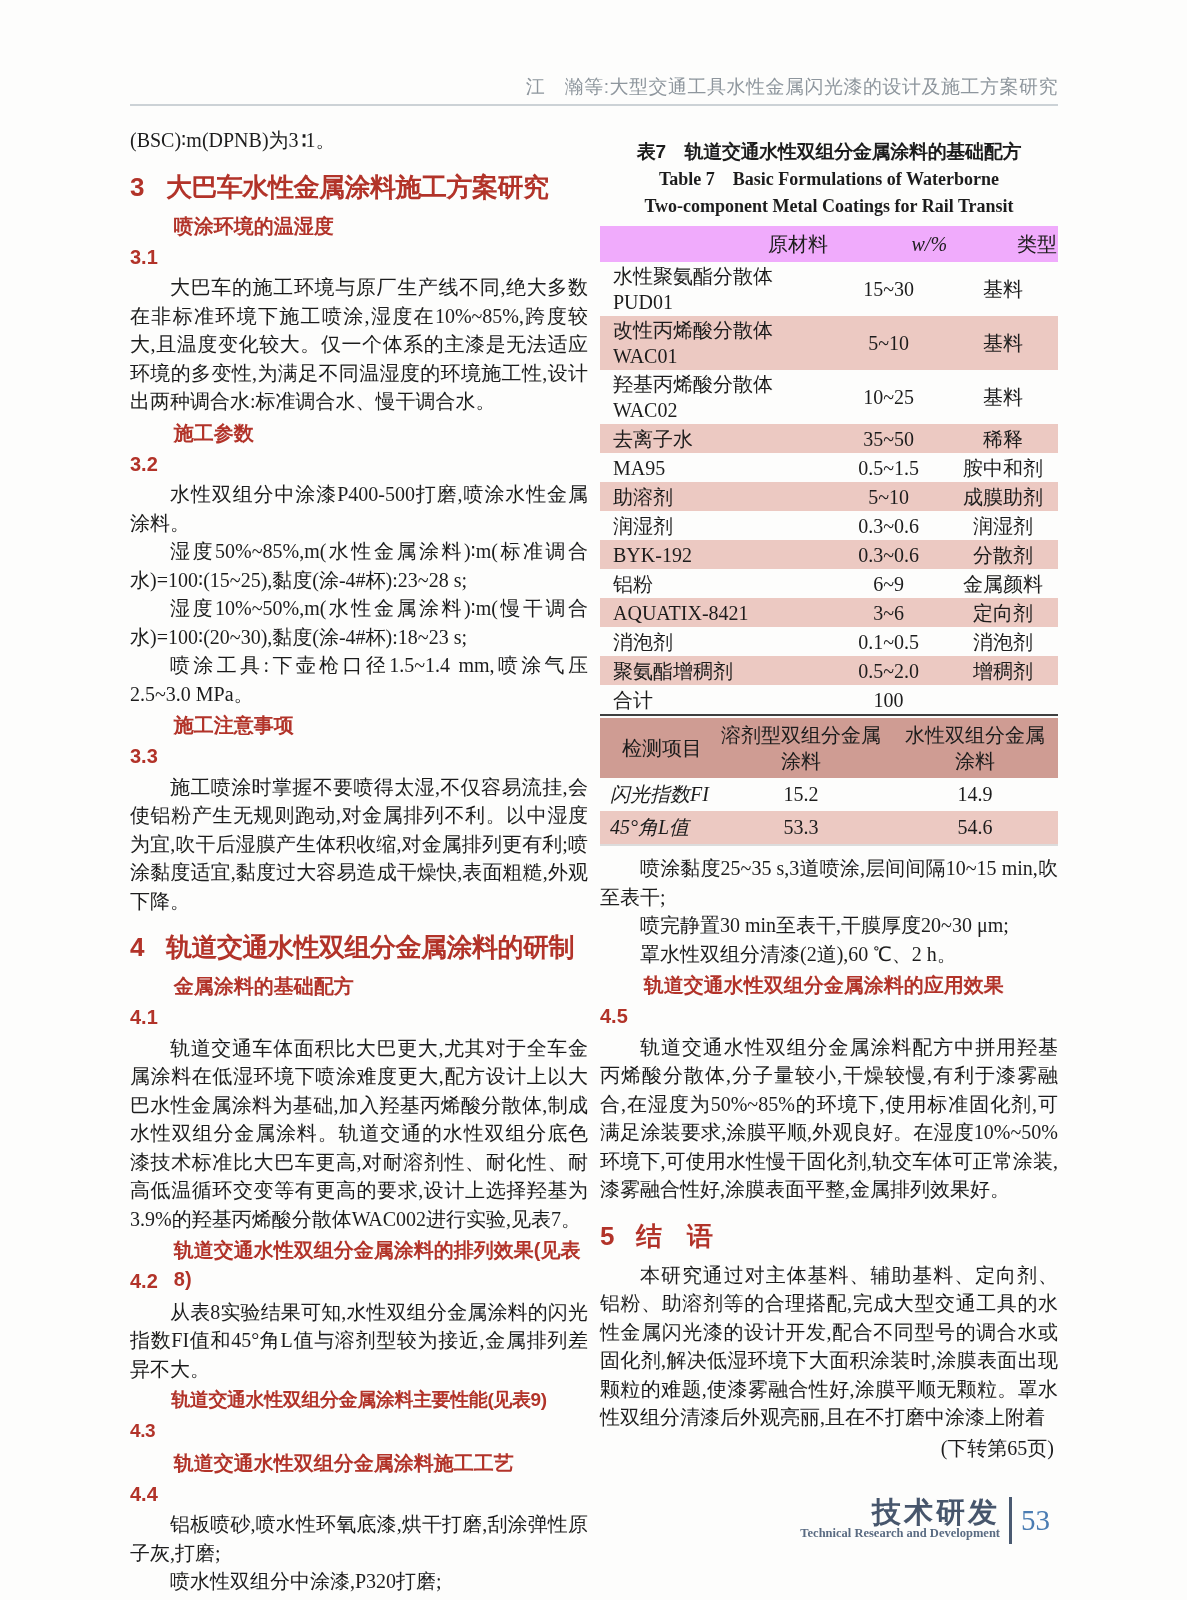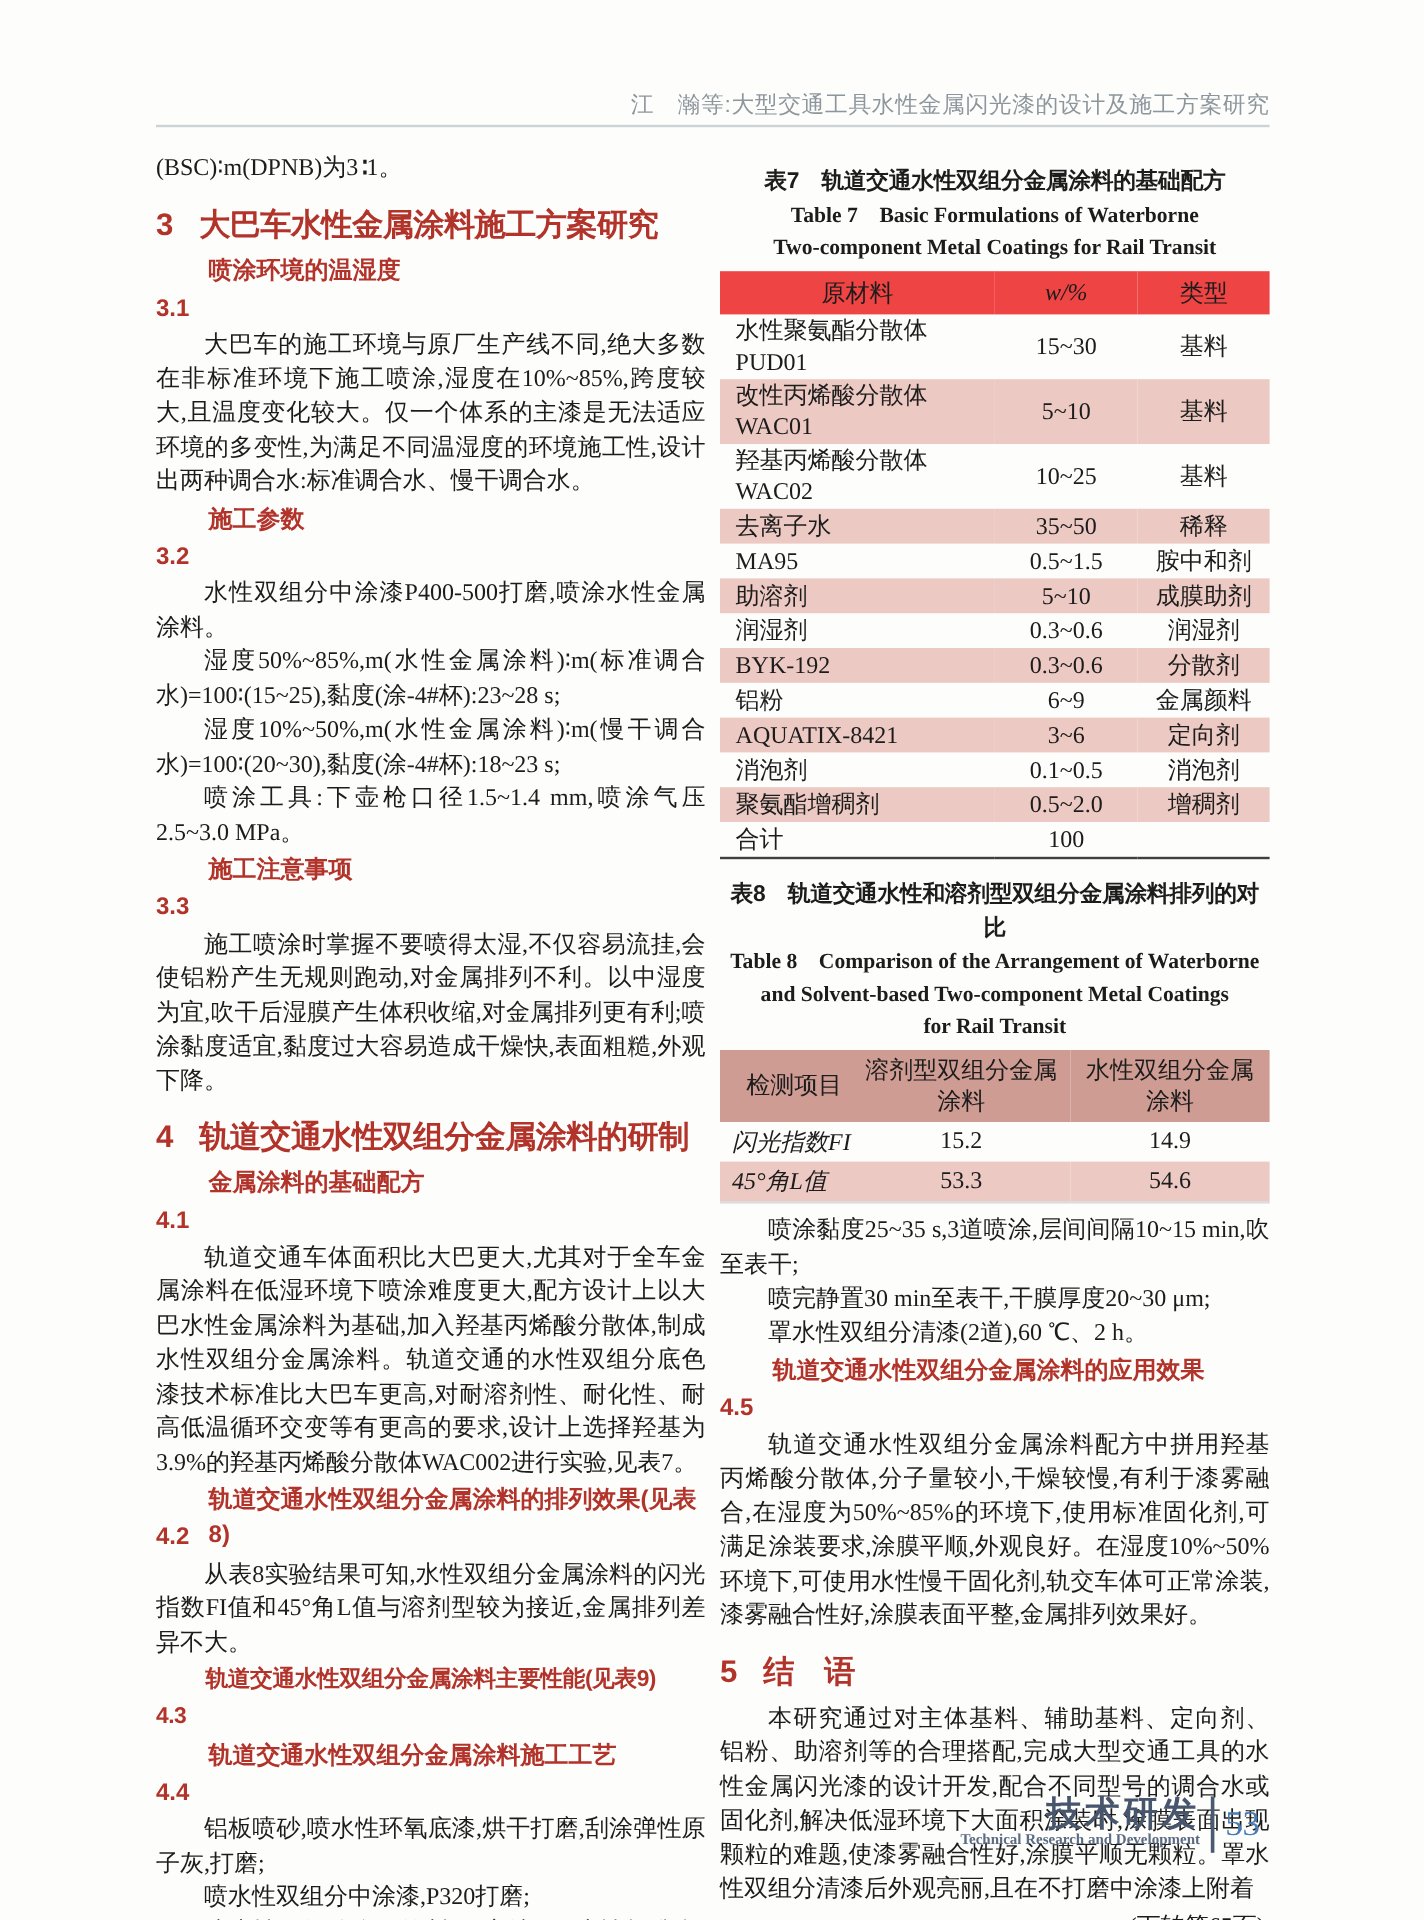--- a/index.html
+++ b/index.html
@@ -40,21 +40,21 @@
 
   
   .tbl-caption { text-align:center; font-weight:bold; margin:8px 0 6px; }
   .cap-cn { font-family:"Liberation Sans", sans-serif; font-size:19px; line-height:28px; letter-spacing:-0.3px; }
   .cap-en { font-family:"Liberation Serif", serif; font-size:18px; line-height:27px; }
 
   table { width:100%; border-collapse:collapse; font-size:20px; }
   th { font-weight:normal; }
 
   .t7 { border-bottom:2px solid #3f3f3f; }
-  .t7 th { background:#ef4444; height:34px; text-align:center; }
+  .t7 th { background:#f0abfc; height:34px; text-align:right; }
   .t7 th.ital { font-style:italic; }
   .t7 td { height:27px; text-align:center; line-height:26px; }
   .t7 td:first-child { text-align:left; padding-left:13px; }
   .t7 th:nth-child(1) { width:50%; }
   .t7 th:nth-child(2) { width:26%; }
   .t7 th:nth-child(3) { width:24%; }
   .t7 tbody tr:nth-child(even) { background:#ecc9c2; }
 
   .t8 { margin-top:2px; border-bottom:2px solid #dcdcdc; }
   .t8 th { background:#cf9c93; padding:4px 8px; line-height:26px; text-align:center; vertical-align:middle; }
@@ -220,26 +220,20 @@
             <td>增稠剂</td>
           </tr>
         <tr>
             <td>合计</td>
             <td>100</td>
             <td></td>
           </tr>
       </tbody>
     </table>
 
-    <div class="tbl-caption" style="margin-top:16px;">
-      <div class="cap-cn">表8　轨道交通水性和溶剂型双组分金属涂料排列的对比</div>
-      <div class="cap-en">Table 8　Comparison of the Arrangement of Waterborne</div>
-      <div class="cap-en">and Solvent-based Two-component Metal Coatings</div>
-      <div class="cap-en">for Rail Transit</div>
-    </div>
 
     <table class="t8">
       <thead>
         <tr>
           <th>检测项目</th>
           <th>溶剂型双组分金属涂料</th>
           <th>水性双组分金属涂料</th>
         </tr>
       </thead>
       <tbody>

